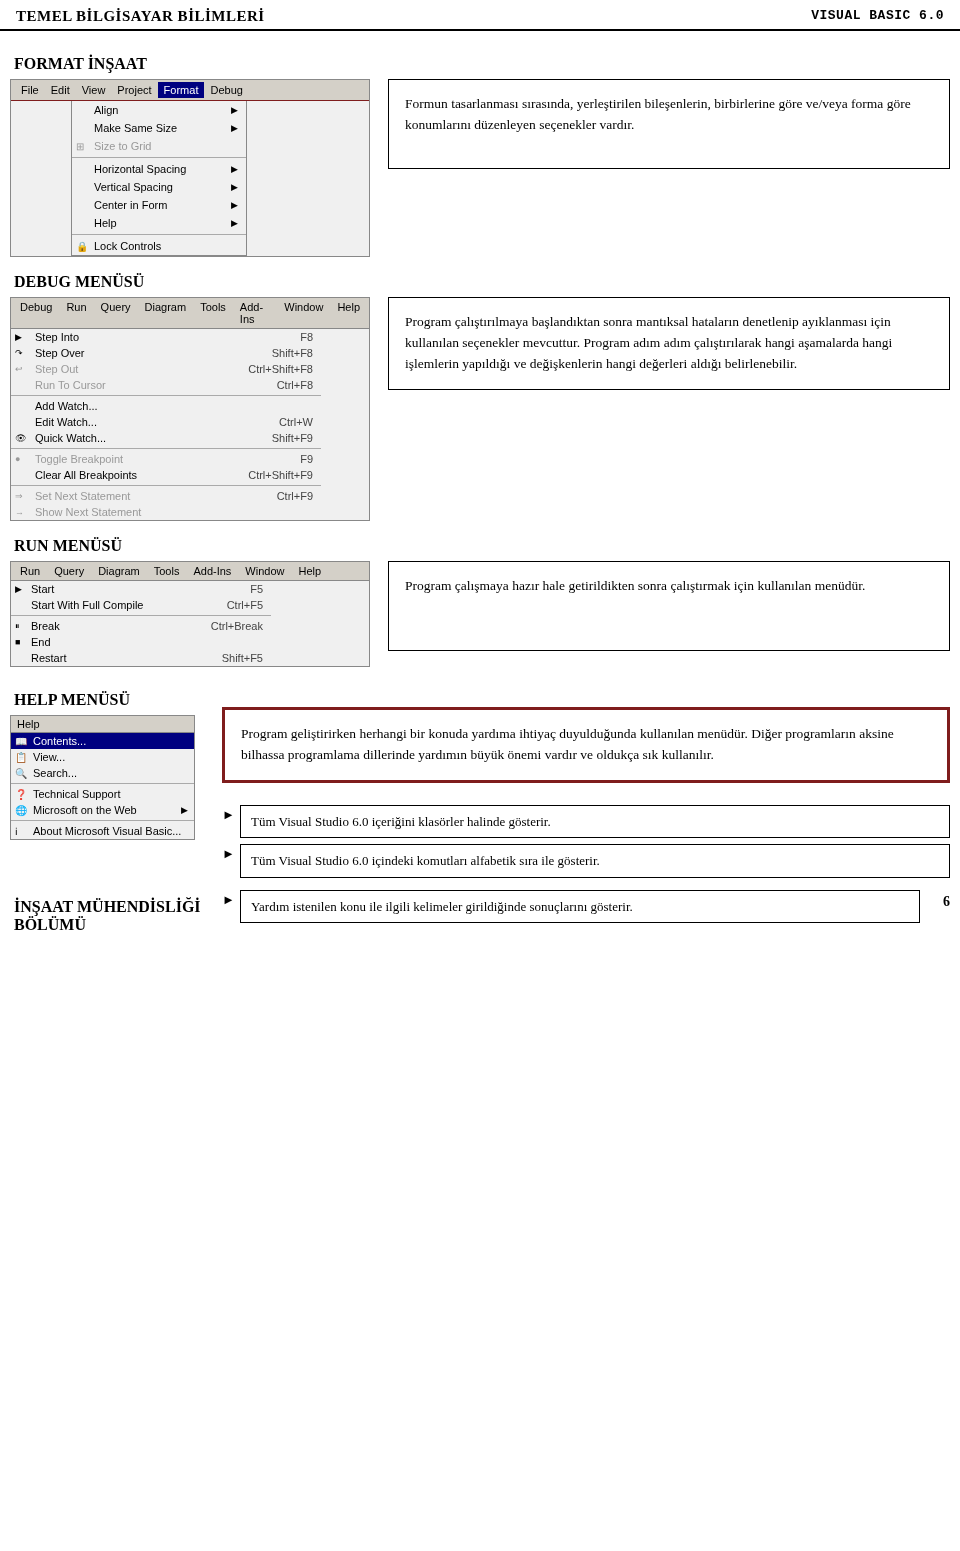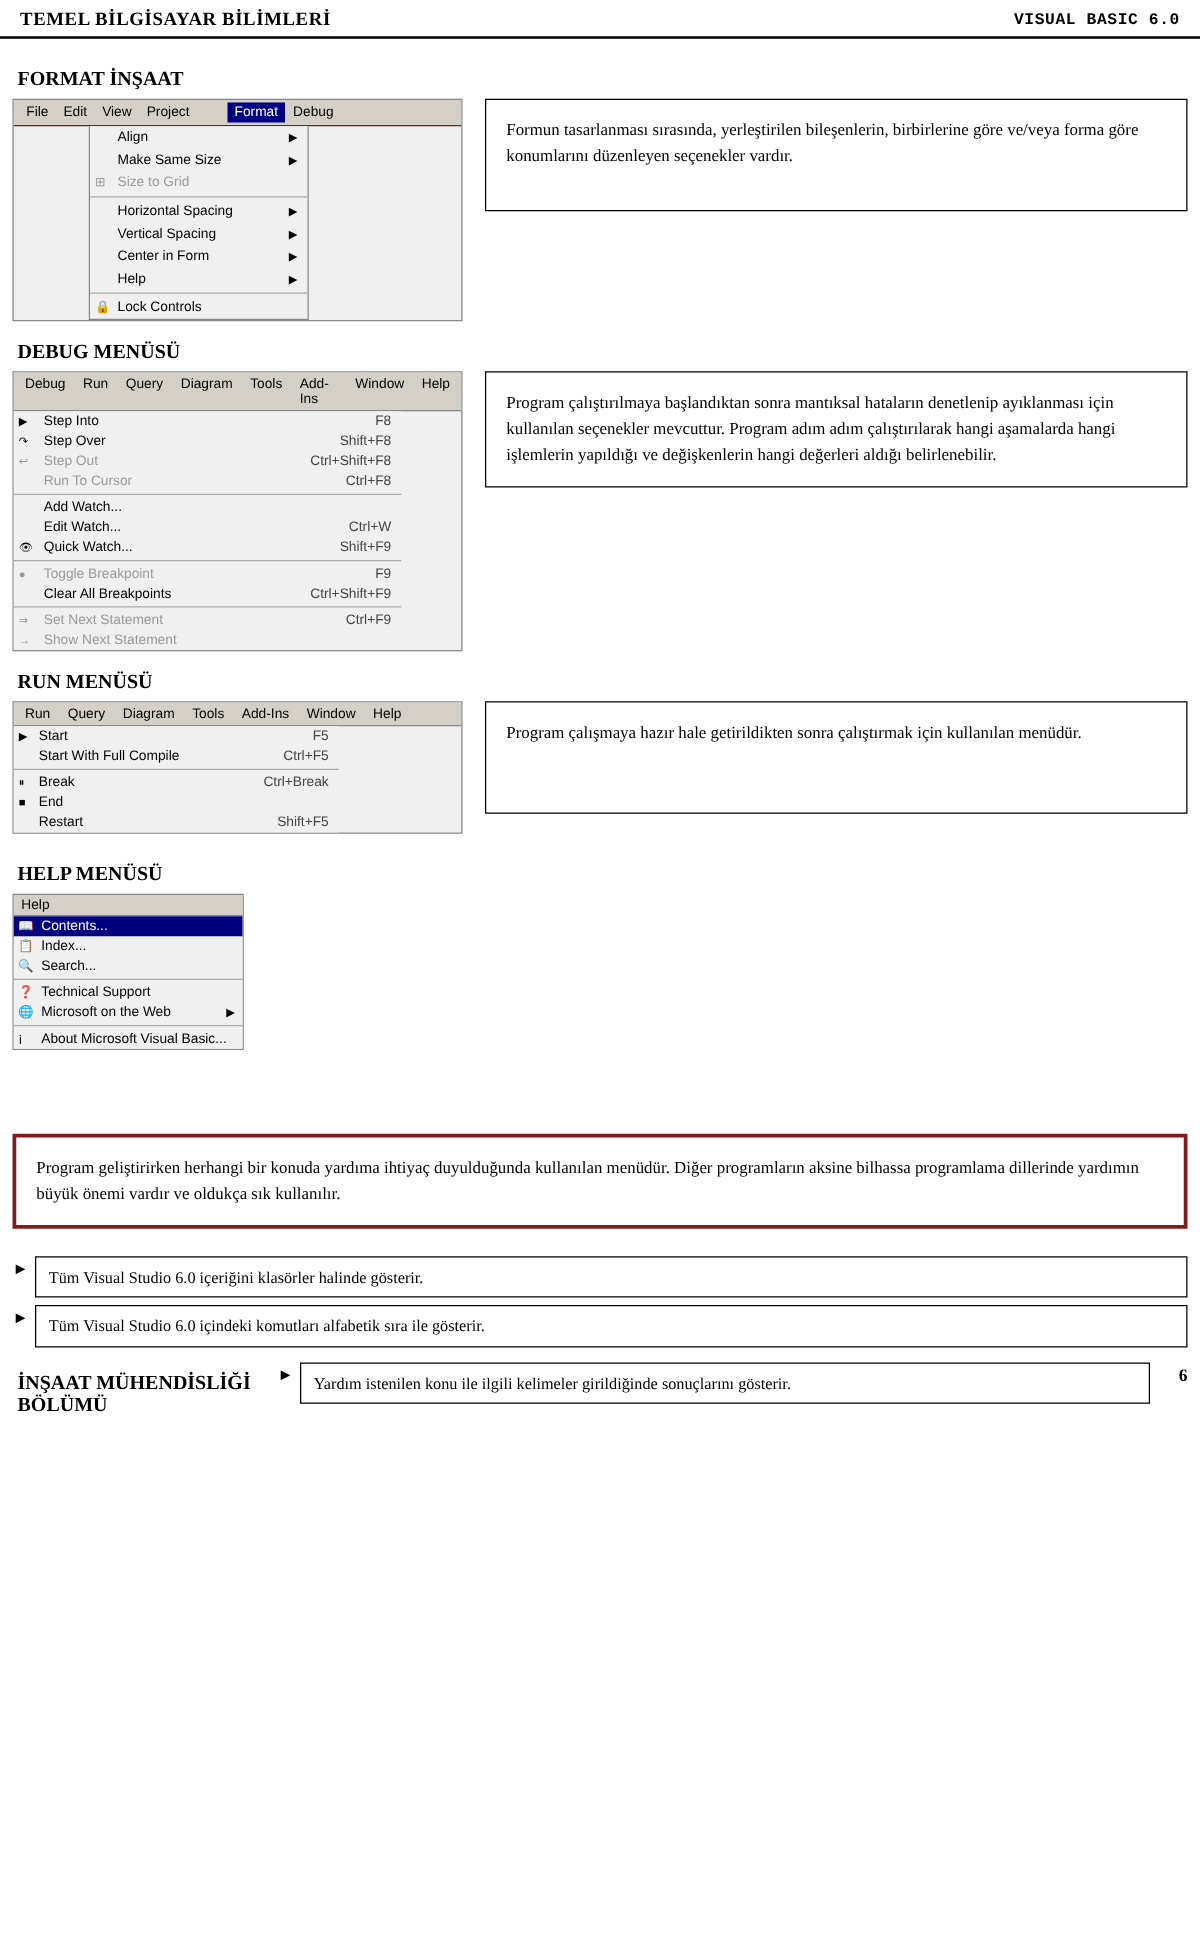--- a/index.html
+++ b/index.html
@@ -78,21 +78,20 @@
       padding: 2px 4px;
     }
     .menu-bar span {
       padding: 2px 6px;
       font-size: 11px;
       cursor: default;
     }
     .menu-bar span.active {
       background: #000080;
       color: white;
-      margin-left: 24px;
     }
     .menu-dropdown {
       background: #f0f0f0;
       border: 1px solid #888;
       border-top: none;
       width: 176px;
       margin-left: 60px;
     }
     .menu-item {
       display: flex;
@@ -269,21 +268,21 @@
       margin: 2px 0;
     }
 
     .section-block {
       padding: 0 10px;
       margin-bottom: 4px;
     }
 
     .insat-help-row {
       display: flex;
-      flex-direction: column;
+      flex-direction: row;
       padding: 0 10px;
       margin-bottom: 0;
       align-items: flex-start;
     }
 
   </style>
 </head>
 <body>
 
 <div class="page-header">
@@ -473,21 +472,21 @@
       <div class="help-menu-bar-row">
         <span>Help</span>
       </div>
       <div class="help-dropdown">
         <div class="help-di highlighted">
           <span class="hdi-icon">📖</span>
           <span>Contents...</span>
         </div>
         <div class="help-di">
           <span class="hdi-icon">📋</span>
-          <span>Index...</span>
+          <span>View...</span>
         </div>
         <div class="help-di">
           <span class="hdi-icon">🔍</span>
           <span>Search...</span>
         </div>
         <div class="help-separator"></div>
         <div class="help-di">
           <span class="hdi-icon">❓</span>
           <span>Technical Support</span>
         </div>

